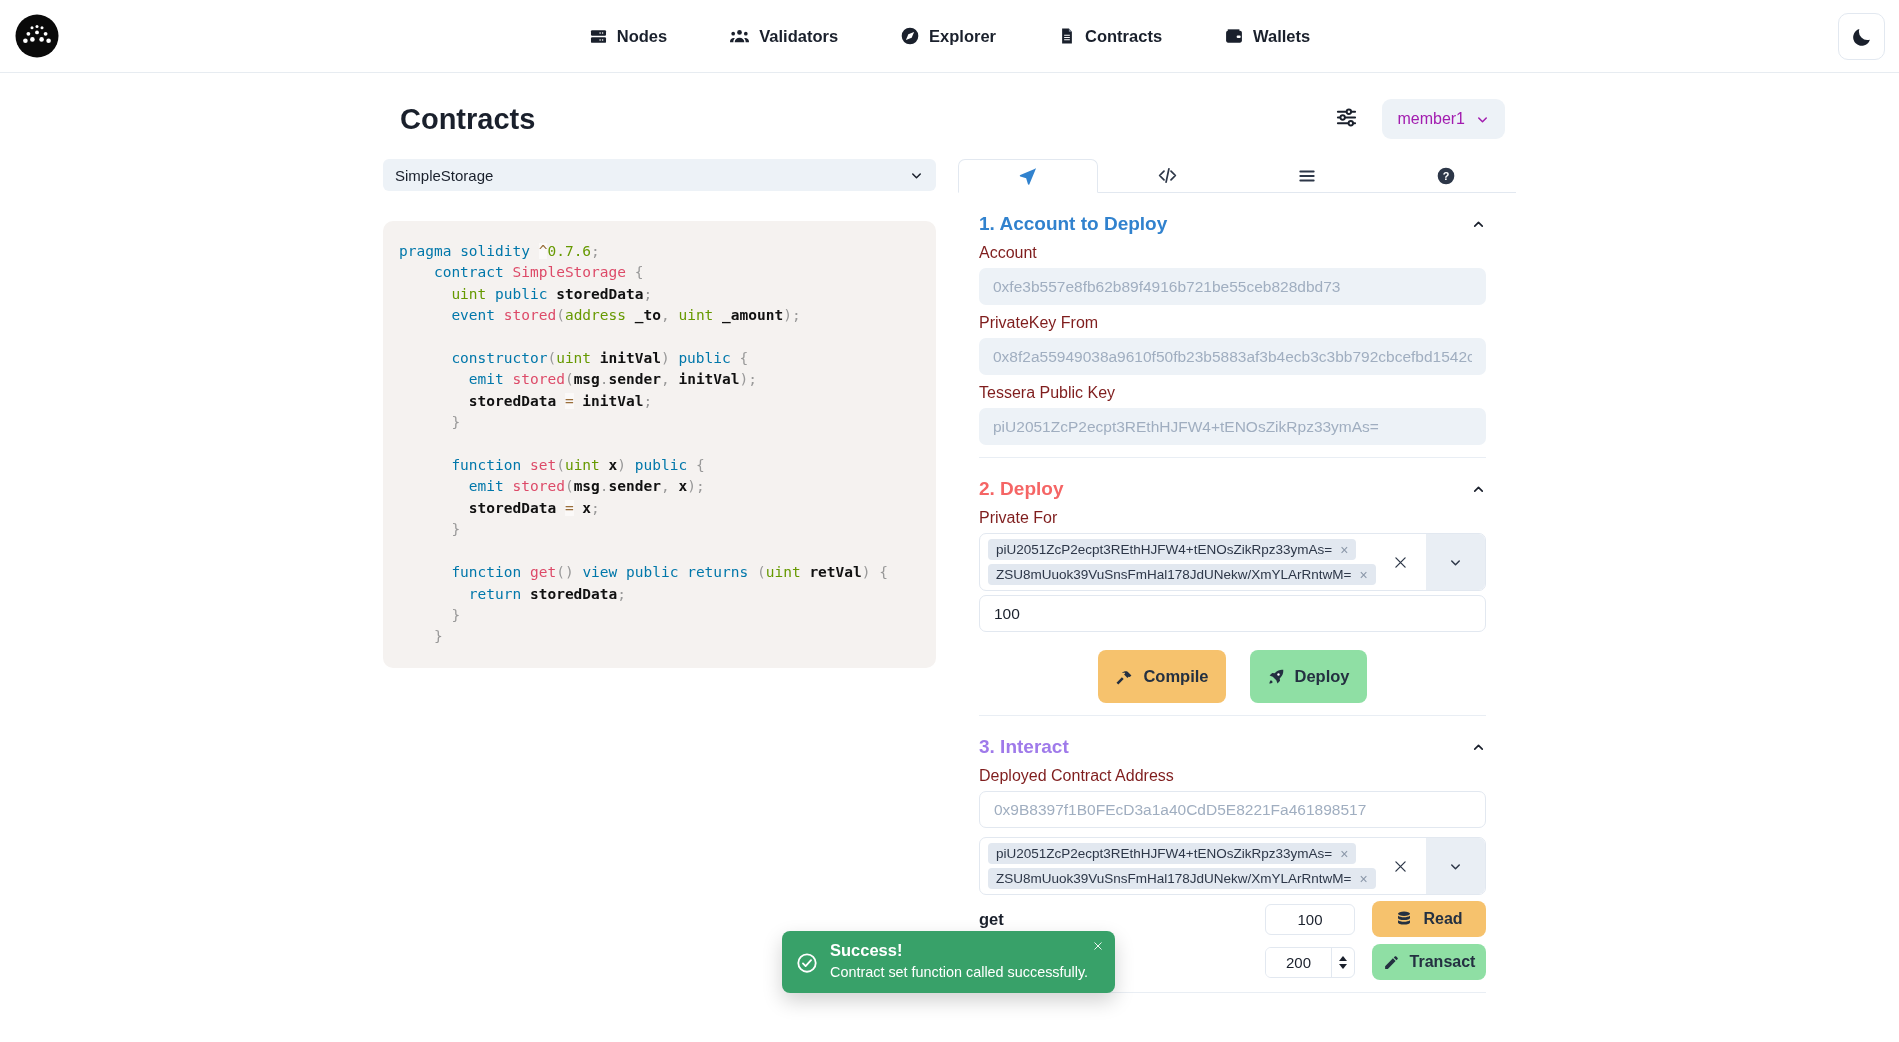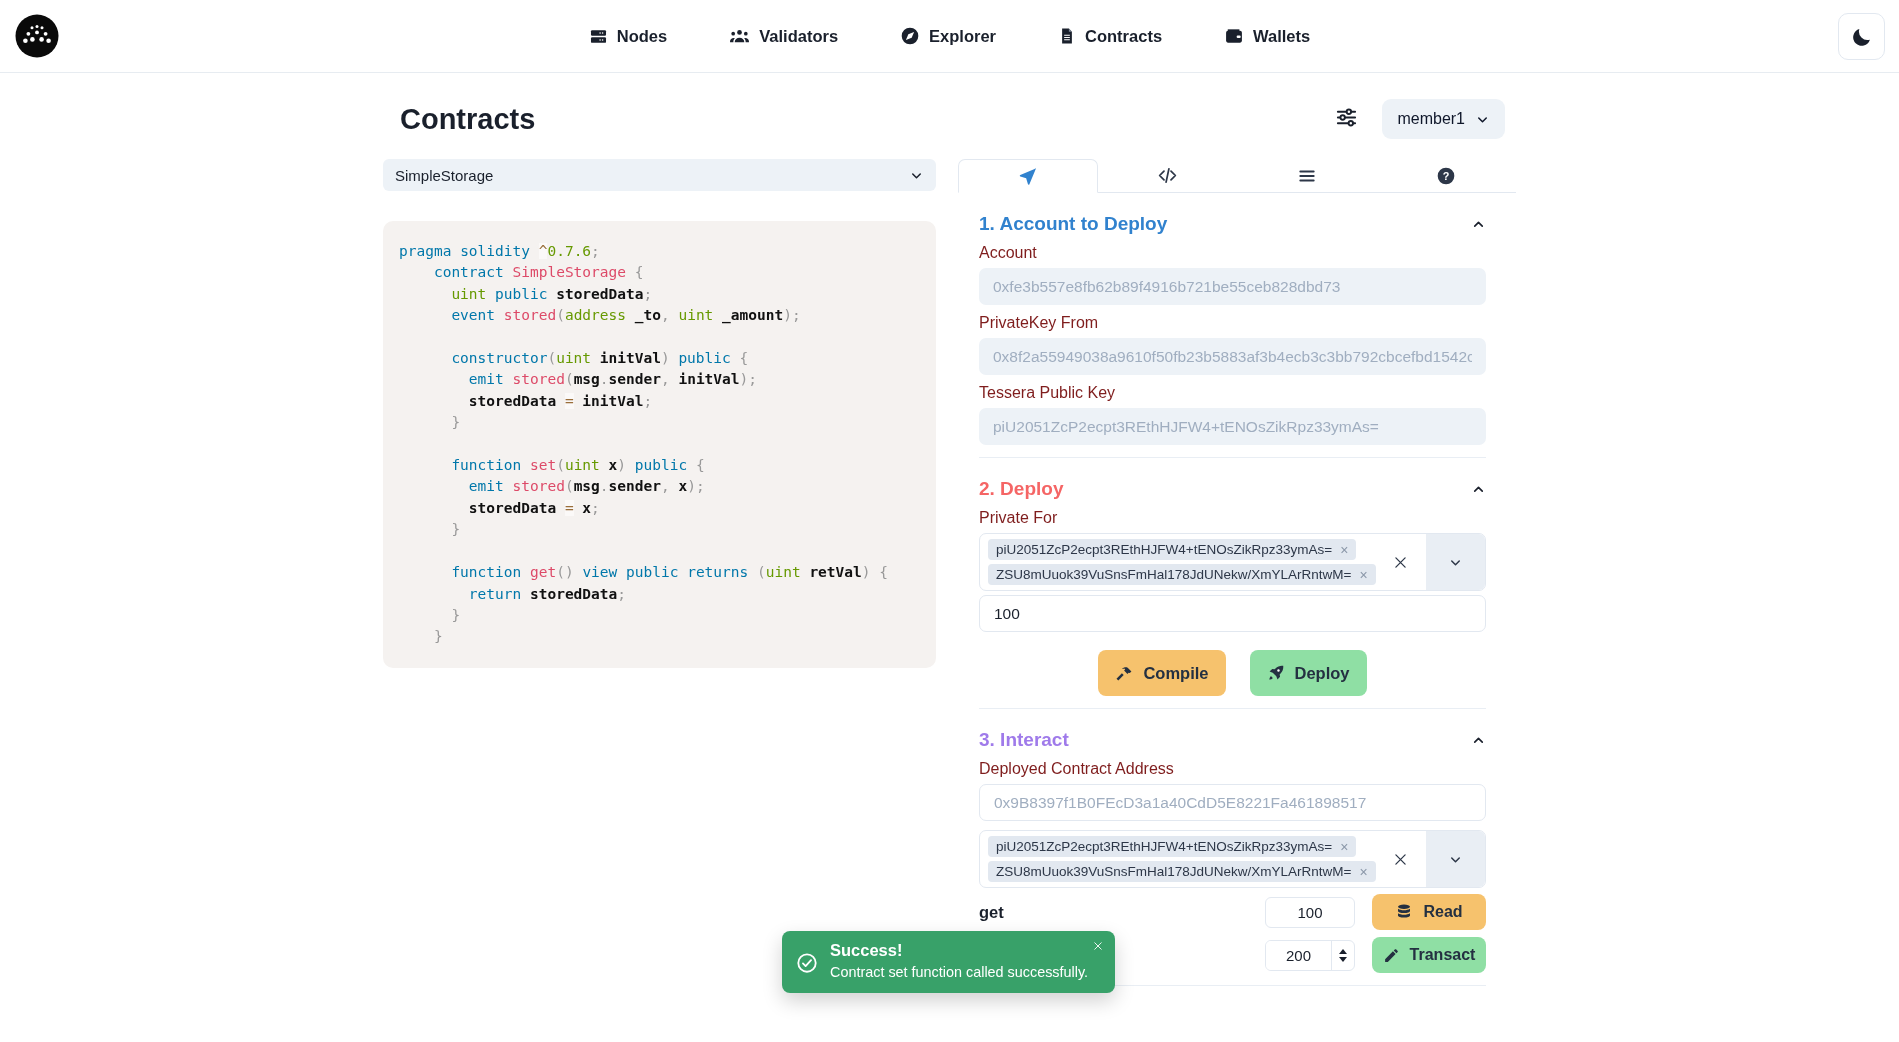--- a/index.html
+++ b/index.html
@@ -16,21 +16,21 @@
   .nav-item { display:flex; align-items:center; gap:9px; font-size:16.5px; font-weight:700; color:#1A202C; background:none; border:none; cursor:pointer; font-family:inherit; }
   .theme-toggle { position:absolute; right:14px; top:13px; width:47px; height:47px; border:1px solid #E2E8F0; border-radius:10px; background:#fff; display:flex; align-items:center; justify-content:center; color:#1A202C; cursor:pointer; }
   .icn { display:inline-flex; align-items:center; justify-content:center; }
   .icn svg { display:block; }
   
   main { width:1133px; margin:0 auto; position:relative; }
   .page-head { display:flex; justify-content:space-between; align-items:center; margin:26px 0 20px; padding-left:17px; }
   h1 { font-size:29px; margin:0; font-weight:700; }
   .head-right { display:flex; align-items:center; gap:24px; padding-right:11px; }
   .sliders-btn { background:none; border:none; color:#1A202C; cursor:pointer; padding:0; }
-  .member-btn { height:40px; padding:0 15px; background:#EDF2F7; border:none; border-radius:9px; font-size:16px; color:#0f172a; display:flex; gap:10px; align-items:center; cursor:pointer; font-family:inherit; }
+  .member-btn { height:40px; padding:0 15px; background:#EDF2F7; border:none; border-radius:9px; font-size:16px; color:#a21caf; display:flex; gap:10px; align-items:center; cursor:pointer; font-family:inherit; }
   
   .columns { display:flex; gap:22px; }
   .left-col { width:557px; }
   .right-col { width:558px; }
   .contract-select { height:32px; background:#EDF2F7; border-radius:6px; display:flex; align-items:center; justify-content:space-between; padding:0 12px; font-size:15px; cursor:pointer; color:#1A202C; }
   .code-block { margin-top:30px; background:#f5f2f0; border-radius:10px; padding:20px 16px; font-family:"DejaVu Sans Mono", monospace; font-size:14.5px; line-height:21.4px; color:#111; white-space:pre; overflow:hidden; }
   .tk-k { color:#0077aa; }
   .tk-t { color:#669900; }
   .tk-f { color:#dd4a68; }
   .tk-p { color:#999999; }
@@ -55,21 +55,21 @@
   hr.sep { border:none; border-top:1px solid #E9EEF4; margin:12px 0 0; }
   
   .mselect { background:#fff; border:1px solid #E2E8F0; border-radius:7px; display:flex; align-items:stretch; margin-bottom:4px; min-height:56px; }
   .ms-tags { flex:1; display:flex; flex-direction:column; align-items:flex-start; gap:4px; padding:5px 0 5px 8px; justify-content:center; }
   .ms-tag { display:inline-flex; align-items:center; gap:8px; background:#E2E8F0; border-radius:4px; padding:2.5px 8px; font-size:13.5px; line-height:16px; color:#2D3748; white-space:nowrap; }
   .tag-x { color:#8a97a8; font-size:14px; line-height:1; cursor:pointer; }
   .ms-clear { width:56px; display:flex; align-items:center; justify-content:center; color:#2D3748; cursor:pointer; }
   .ms-chev { width:66px; background:#E9EEF4; border-radius:0 6px 6px 0; display:flex; align-items:center; justify-content:center; color:#2D3748; cursor:pointer; }
   
   .btn-row { display:flex; justify-content:center; gap:24px; margin:18px 0 0; }
-  .btn { height:46px; border:none; border-radius:8px; padding:0 17px; font-size:16.5px; font-weight:700; color:#243041; display:inline-flex; align-items:center; justify-content:center; gap:10px; cursor:pointer; font-family:inherit; }
+  .btn { height:53px; border:none; border-radius:8px; padding:0 17px; font-size:16.5px; font-weight:700; color:#243041; display:inline-flex; align-items:center; justify-content:center; gap:10px; cursor:pointer; font-family:inherit; }
   .btn-orange { background:#F6C26D; }
   .btn-green { background:#8FDFA4; }
   .btn-sm { width:114px; height:36px; padding:0; font-size:16px; }
   
   .fn-row { display:flex; align-items:center; margin-top:6px; }
   .fn-name { font-size:16.5px; font-weight:700; flex:1; }
   .fn-spacer { flex:1; }
   .fn-input { width:90px; height:31px; border:1px solid #E2E8F0; border-radius:6px; text-align:center; font-size:15px; color:#1A202C; margin-right:17px; font-family:inherit; outline:none; }
   .fn-num { display:flex; width:90px; height:31px; border:1px solid #E2E8F0; border-radius:6px; margin-right:17px; overflow:hidden; align-items:stretch; background:#fff; }
   .fn-num input { border:none; flex:1; width:60px; text-align:center; font-size:15px; font-family:inherit; color:#1A202C; outline:none; }

